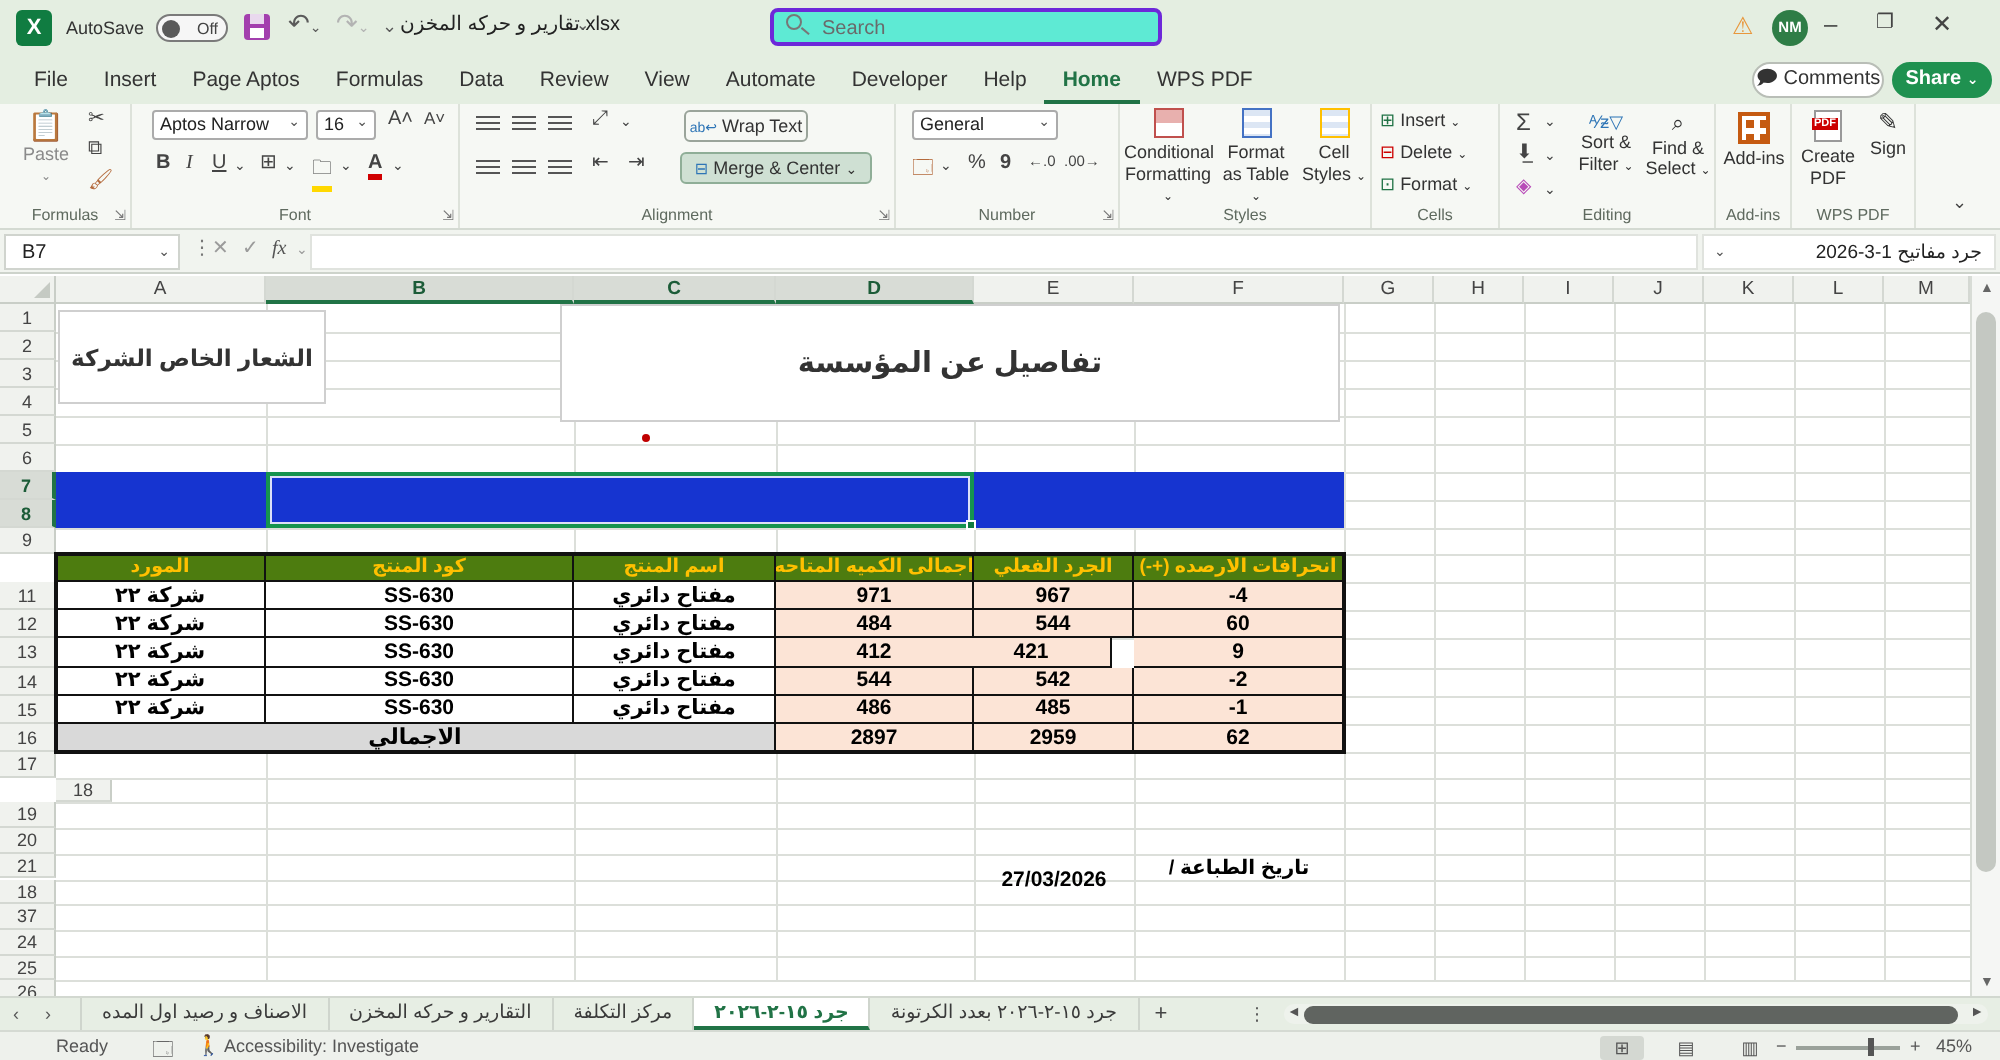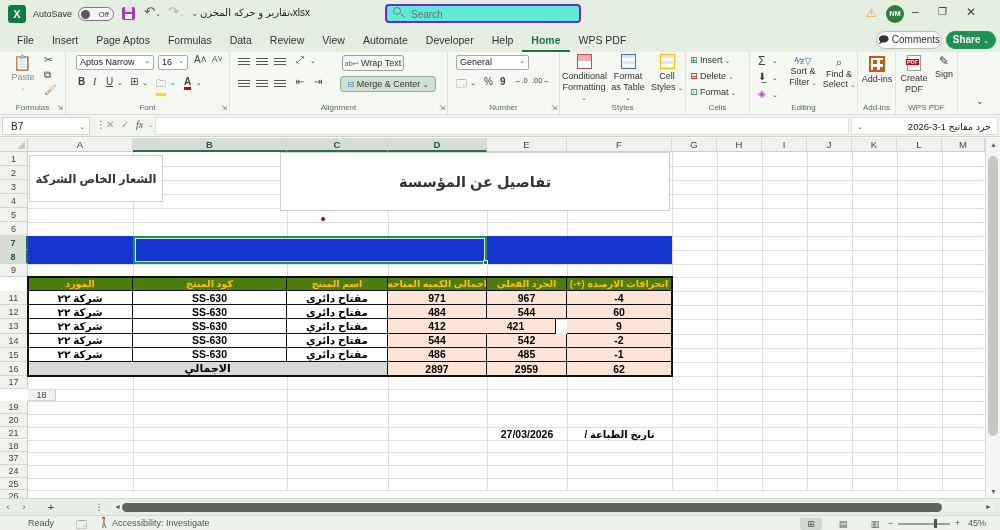--- a/index.html
+++ b/index.html
@@ -481,34 +481,41 @@
         <div class="tcell tdata tnum" style="left: 388px; top: 209.8px; width: 99px; height: 14.2px;">486</div>
         <div class="tcell tdata tnum" style="left: 487px; top: 209.8px; width: 80px; height: 14.2px;">485</div>
         <div class="tcell tdata tnum" style="left: 567px; top: 209.8px; width: 105px; height: 14.2px;">-1</div>
         <div class="tcell tdata ttotal" dir="rtl" style="left: 28px; top: 224px; width: 360px; height: 14px;">الاجمالي</div>
         <div class="tcell tdata tnum" style="left: 388px; top: 224px; width: 99px; height: 14px;">2897</div>
         <div class="tcell tdata tnum" style="left: 487px; top: 224px; width: 80px; height: 14px;">2959</div>
         <div class="tcell tdata tnum" style="left: 567px; top: 224px; width: 105px; height: 14px;">62</div>
         <div id="table-frame" style="left: 27px; top: 138px; width: 646px; height: 101px;"></div>
       </div>
 
-    <div class="date-cell" style="left:487px;top:289px;width:80px;height:14px;text-align:right;">27/03/2026</div>
+    <div class="date-cell" style="left:487px;top:289px;width:80px;height:26px;text-align:right;">27/03/2026</div>
     <div class="date-cell" style="left:567px;top:289px;width:105px;height:14px;font-size:10px;" dir="rtl">تاريخ الطباعة /</div>
 
     <div class="vscroll">
       <span class="varrow" style="top:3px;">▲</span>
       <div class="vthumb"></div>
       <span class="varrow" style="bottom:3px;">▼</span>
     </div>
   </div>
 
   <div id="tabbar">
     <span class="tab-nav">‹</span>
     <span class="tab-nav">›</span>
     <span style="width:8px;"></span>
+    <span id="sheet-tabs" style="display:flex;">
+        <span class="sheet-tab">الاصناف و رصيد اول المده</span>
+        <span class="sheet-tab">التقارير و حركه المخزن</span>
+        <span class="sheet-tab">مركز التكلفة</span>
+        <span class="sheet-tab active">جرد ١٥-٢-٢٠٢٦</span>
+        <span class="sheet-tab">جرد ١٥-٢-٢٠٢٦ بعدد الكرتونة</span>
+      </span>
     <span class="tab-add">+</span>
     <span style="width:30px;"></span>
     <span class="tab-dots">⋮</span>
     <div id="hscroll">
       <span class="harrow" style="left:2px;">◄</span>
       <div id="hthumb"></div>
       <span class="harrow" style="right:2px;">►</span>
     </div>
   </div>
 

